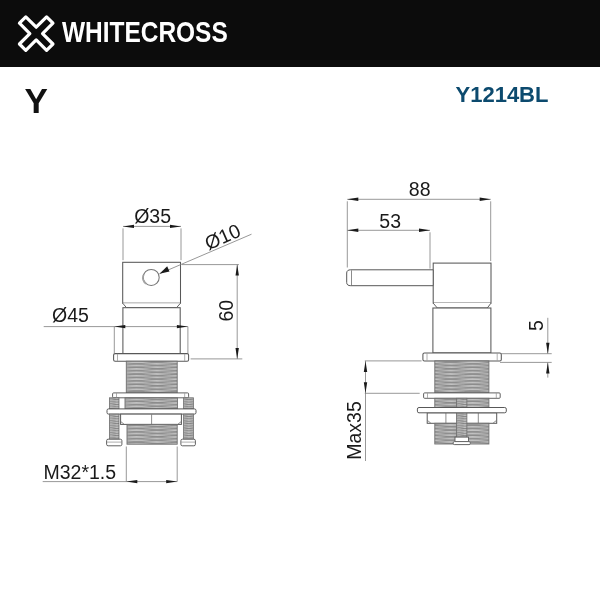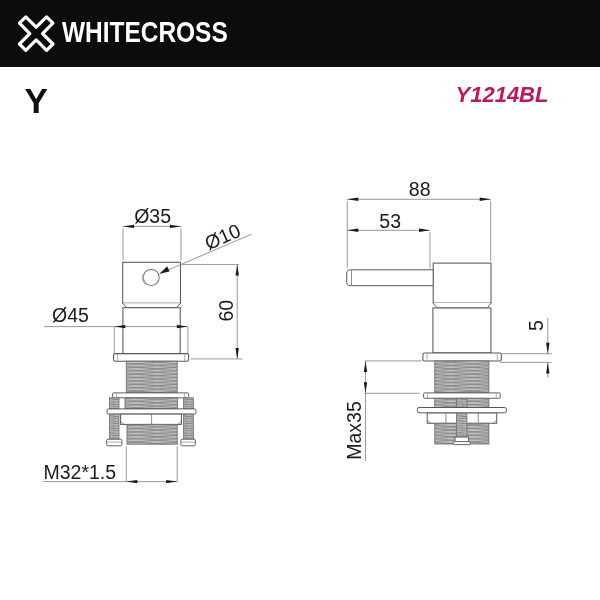--- a/index.html
+++ b/index.html
@@ -15,21 +15,21 @@
 <svg class="abs" style="left:13px;top:10px;" width="47" height="47" viewBox="0 0 47 47">
 <g transform="translate(23.2,23.6) rotate(45)">
 <path d="M -4.5,-19.2 H 4.5 V -4.5 H 19.2 V 4.5 H 4.5 V 19.2 H -4.5 V 4.5 H -19.2 V -4.5 H -4.5 Z" fill="none" stroke="#ffffff" stroke-width="3.2" stroke-linejoin="round"></path>
 </g>
 </svg>
 
 <div class="abs" style="left:62px;top:15.5px;width:260px;height:31px;color:#fff;font-size:30px;font-weight:bold;letter-spacing:0;transform:scaleX(0.815);transform-origin:0 0;white-space:nowrap;line-height:31px;">WHITECROSS</div>
 
 <div class="abs" style="left:24.5px;top:83px;font-size:35px;font-weight:bold;color:#111;line-height:35px;">Y</div>
 
-<div class="abs" style="left:455.5px;top:83.5px;font-size:22px;font-weight:bold;color:#be185d;line-height:22px;font-style:italic;">Y1214BL</div>
+<div class="abs" style="left:455.5px;top:83.5px;font-size:22px;font-weight:bold;color:#0c4a6e;line-height:22px;">Y1214BL</div>
 
 <svg class="abs" style="left:0;top:0;" width="600" height="600" viewBox="0 0 600 600">
 <defs>
 <pattern id="thr" width="42" height="3.4" patternUnits="userSpaceOnUse">
 <rect width="42" height="3.4" fill="#c2c2c2"></rect>
 <path d="M0,0.8 q10.5,-1.1 21,0 t21,0" stroke="#8b8b8b" stroke-width="1.0" fill="none"></path>
 <path d="M0,2.5 q13,1 21,0 t21,0" stroke="#919191" stroke-width="0.95" fill="none"></path>
 </pattern>
 <pattern id="rib" width="12" height="2.4" patternUnits="userSpaceOnUse">
 <rect width="12" height="2.4" fill="#c4c4c4"></rect>

